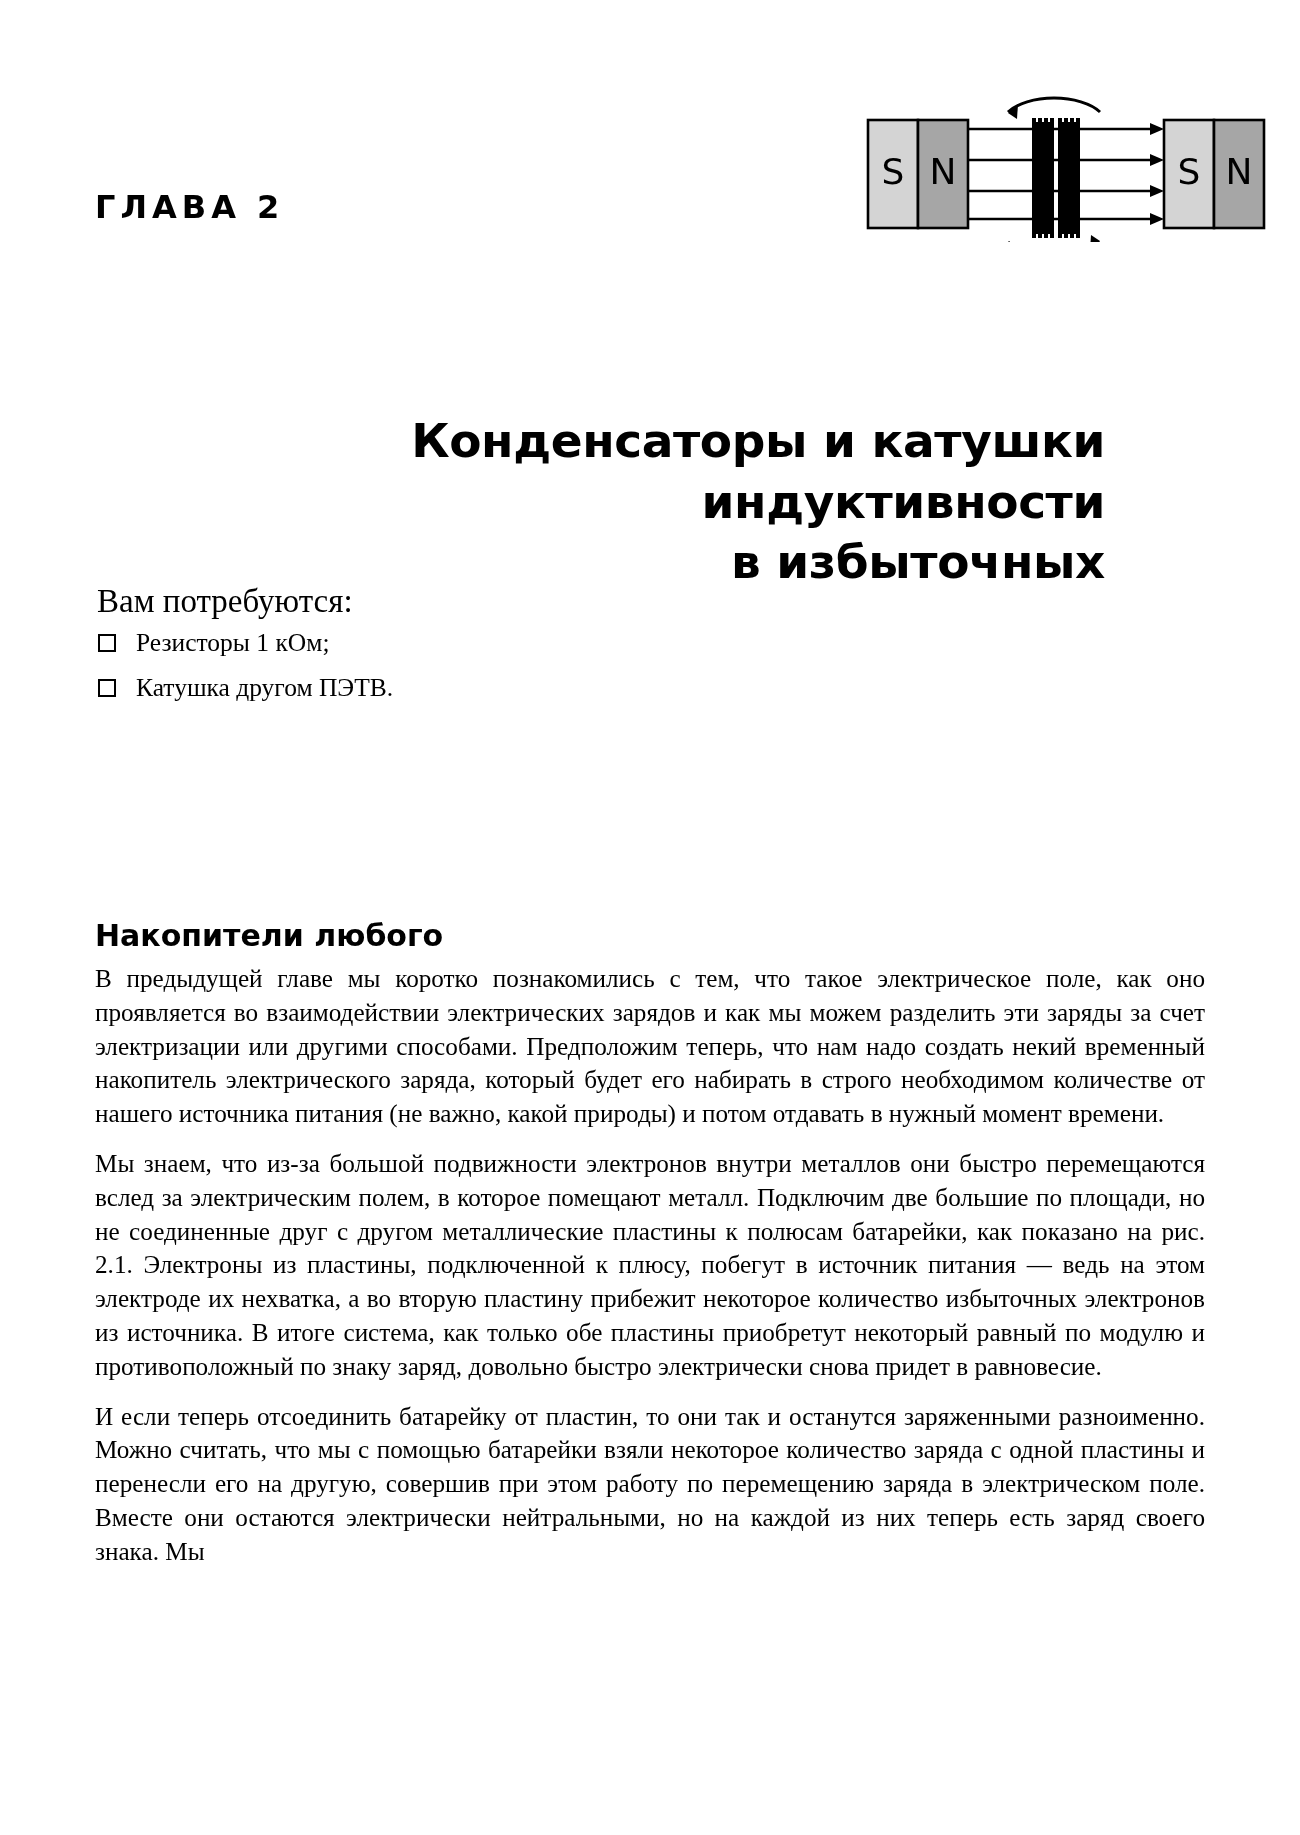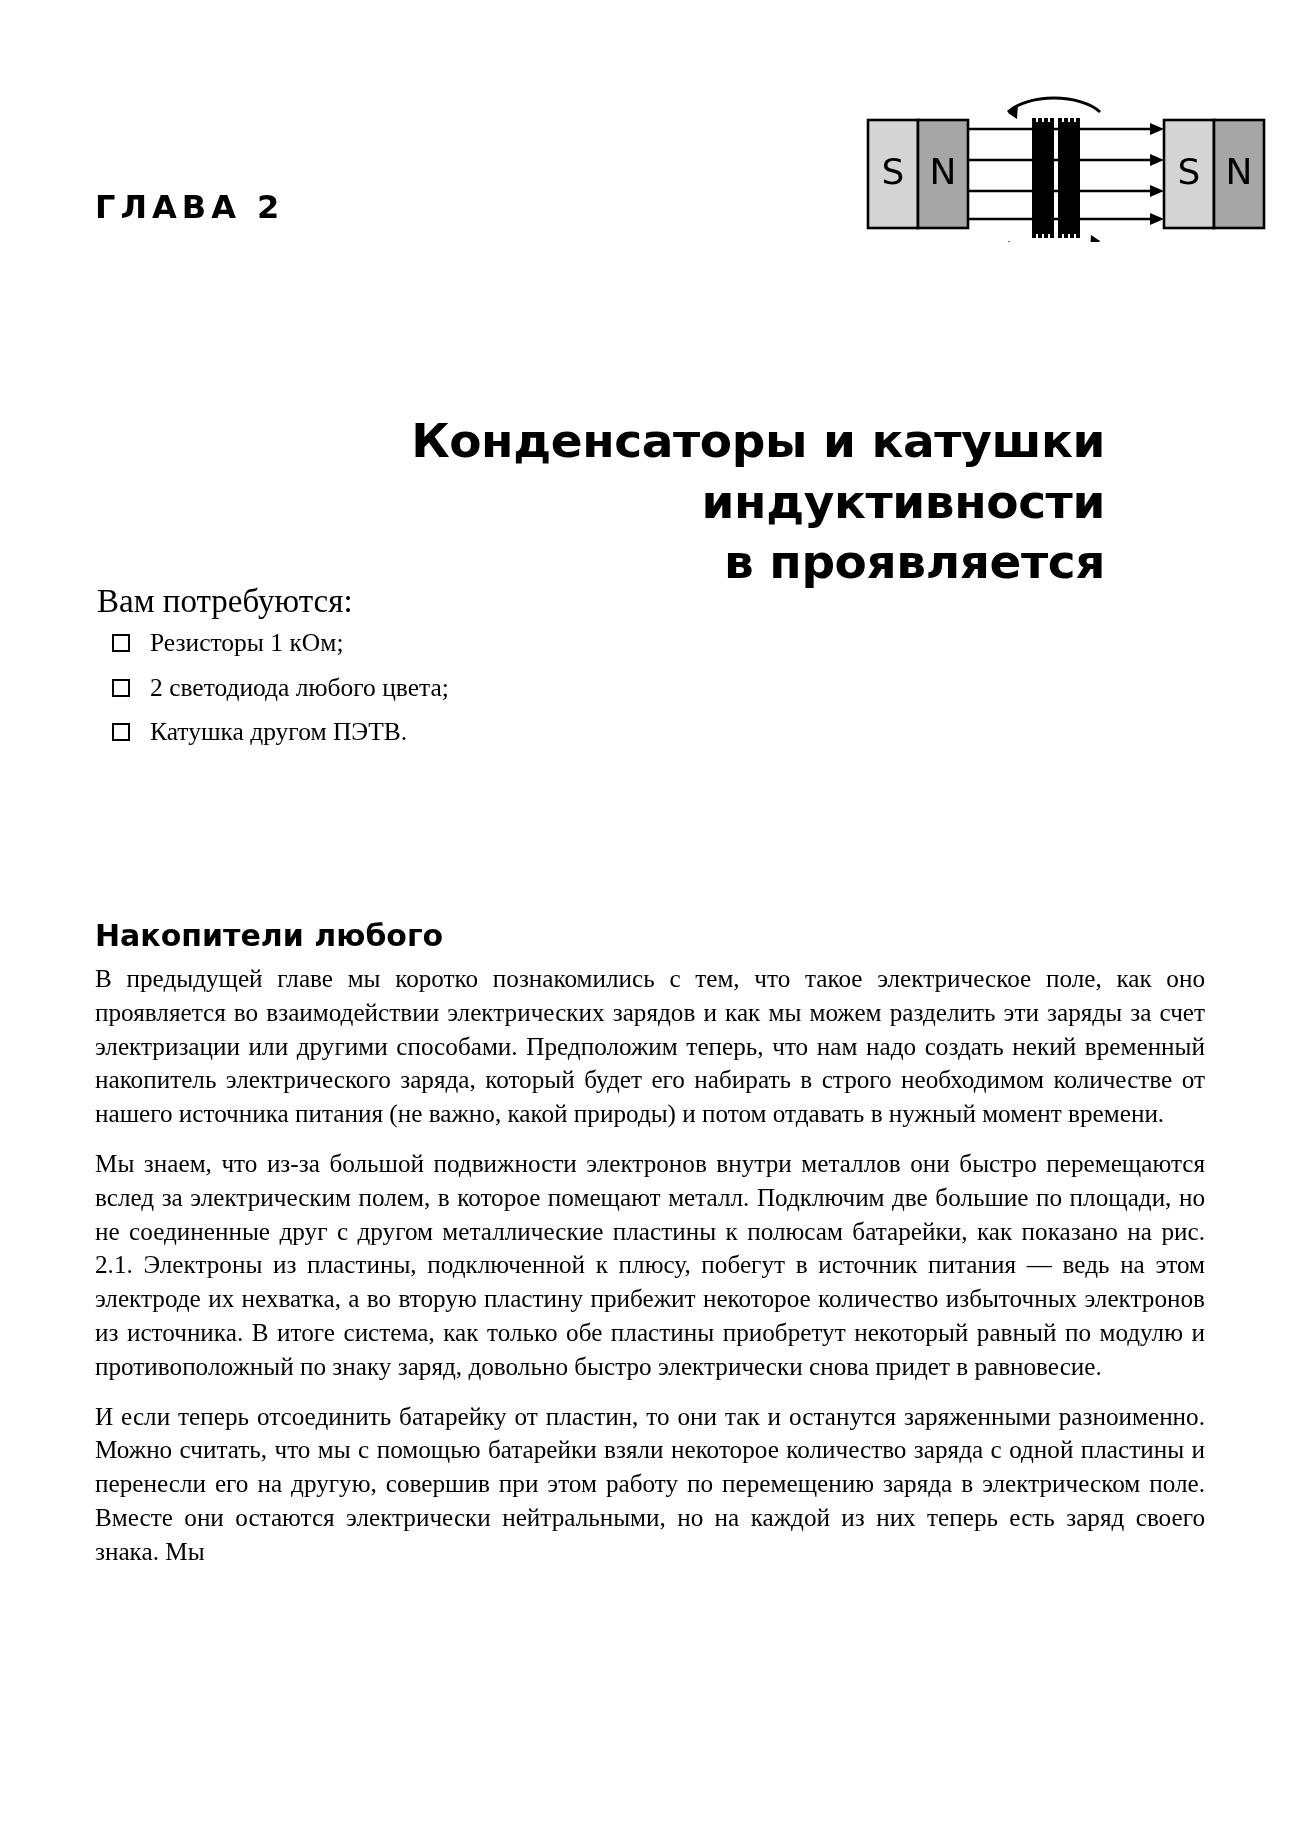--- a/index.html
+++ b/index.html
@@ -53,21 +53,21 @@
 
   
   .req-intro {
     position: absolute;
     left: 97px;
     top: 583px;
     font-size: 33px;
   }
   .req-list {
     position: absolute;
-    left: 111px;
+    left: 97px;
     top: 630px;
     width: 950px;
     list-style: none;
     margin: 0;
     padding: 0;
   }
   .req-list li {
     position: relative;
     padding-left: 39px;
     font-size: 25.5px;
@@ -193,33 +193,29 @@
         <path d="M 148 150 A 52 26 0 0 0 240 150"></path>
       </g>
       <polygon points="240,149 230,158 231,143" fill="#000"></polygon>
     </svg>
   </div>
 
   <div class="chapter-label">ГЛАВА 2</div>
 
   <h1 class="chapter-title">
     <span class="tline">Конденсаторы и катушки индуктивности</span>
-    <span class="tline">в проявляется</span>
+    <span class="tline">в избыточных</span>
   </h1>
 
   <div class="req-intro">Вам потребуются:</div>
 
   <ul class="req-list">
     <li>
       <span class="box"></span>
       <span>Резисторы 1 кОм;</span>
-    </li>
-    <li>
-      <span class="box"></span>
-      <span>2 светодиода любого цвета;</span>
     </li>
     <li>
       <span class="box"></span>
     </li>
     <li>
       <span class="box"></span>
       <span>Катушка другом ПЭТВ.</span>
     </li>
   </ul>
 

